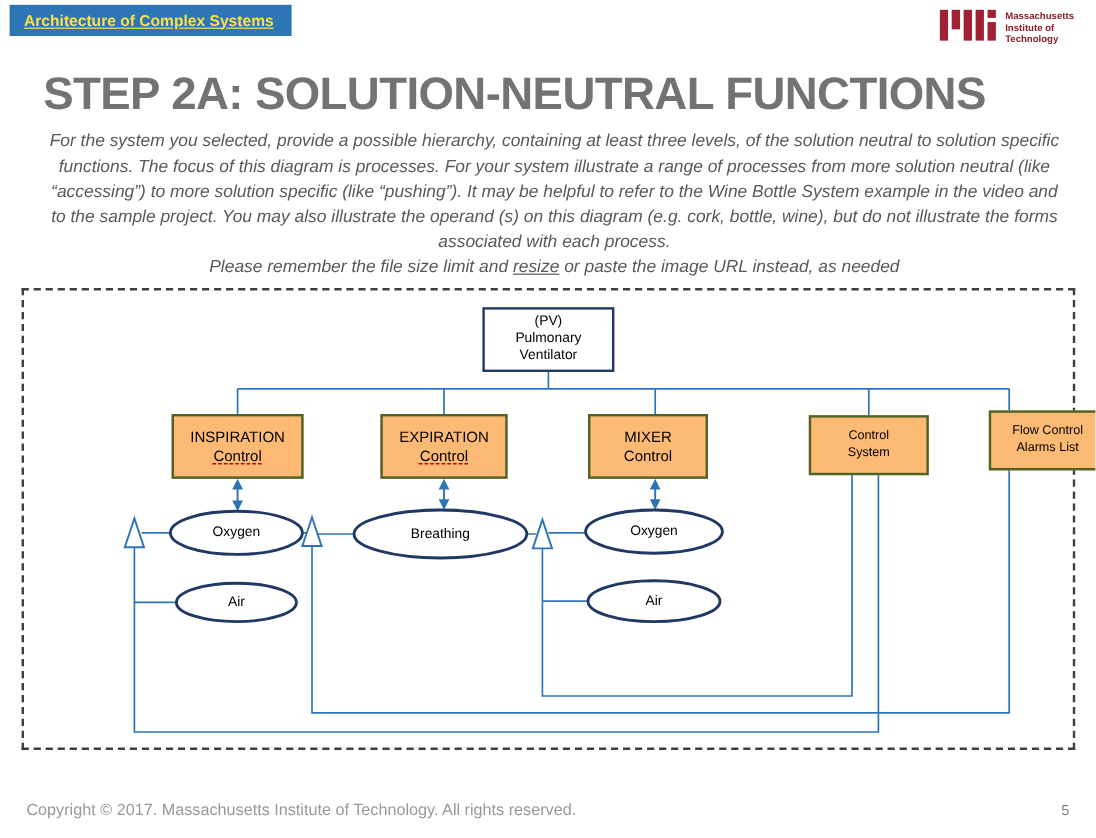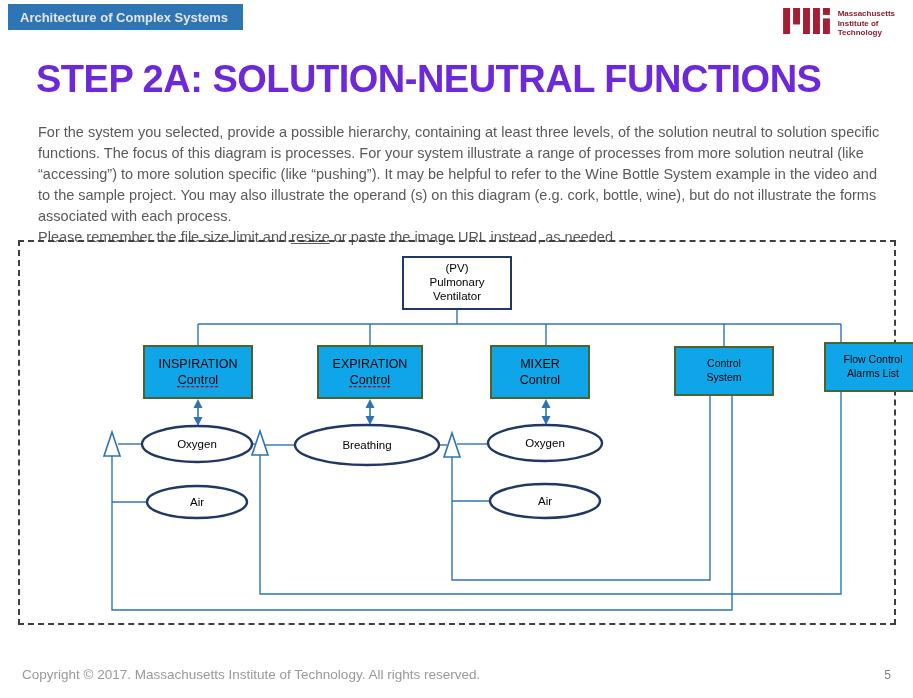--- a/index.html
+++ b/index.html
@@ -4,55 +4,55 @@
 <style>
   html,body { margin:0; padding:0; background:#ffffff; }
   .slide {
     position:relative; width:913px; height:698px; background:#ffffff;
     font-family:"Liberation Sans", sans-serif; overflow:hidden;
   }
 
   
   .banner {
     position:absolute; left:8px; top:4px; height:26px;
-    background:#2E75B6; color:#e5e5e5; font-size:13px; font-weight:bold;
-    display:flex; align-items:center; padding:0 15px 0 12px;
+    background:#2E75B6; color:#fde047; font-size:13px; font-weight:bold;
+    display:flex; align-items:center; padding:0 15px 0 12px;text-decoration:underline;
   }
 
   
   .mit-logo { position:absolute; right:18px; top:8px; display:flex; gap:8px; align-items:flex-start; }
   .mit-text { font-size:8px; font-weight:bold; color:#8A1F2D; line-height:1.2; padding-top:1px; }
 
   
   .page-title {
     position:absolute; left:36px; top:58px; margin:0;
-    font-size:38px; font-weight:bold; color:#6d28d9; letter-spacing:-0.5px; white-space:nowrap;
+    font-size:38px; font-weight:bold; color:#737373; letter-spacing:-0.5px; white-space:nowrap;
   }
 
   
   .instructions {
-    position:absolute; left:38px; top:122px; width:848px;
-    font-size:14.5px; color:#595959; line-height:1.45;
+    position:absolute; left:38px; top:108px; width:848px;
+    font-style:italic; font-size:14.5px; color:#595959; line-height:1.45;text-align:center;
   }
   .resize-link { color:#595959; text-decoration:underline; cursor:pointer; }
 
   
   .diagram {
     position:absolute; left:18px; top:240px; width:878px; height:385px;
     border:2px dashed #3f3f3f; box-sizing:border-box;
   }
   .wires { position:absolute; left:0; top:0; }
 
   .node {
     position:absolute; box-sizing:border-box;
     display:flex; flex-direction:column; justify-content:center;
     text-align:center; line-height:1.3; color:#000;
   }
   .root-node { background:#ffffff; border:2.5px solid #1F3864; font-size:11.5px; line-height:1.2; }
-  .green-node { background:#0ea5e9; border:2px solid #4F6228; }
+  .green-node { background:#fdba74; border:2px solid #4F6228; }
   .big-label { font-size:12.5px; }
   .small-label { font-size:10.5px; }
   .spell {
     text-decoration:underline; text-decoration-style:dashed;
     text-decoration-color:#C00000; text-underline-offset:2px;
   }
 
   .op {
     position:absolute; transform:translate(-50%,-50%);
     font-size:11.5px; color:#000; white-space:nowrap;

